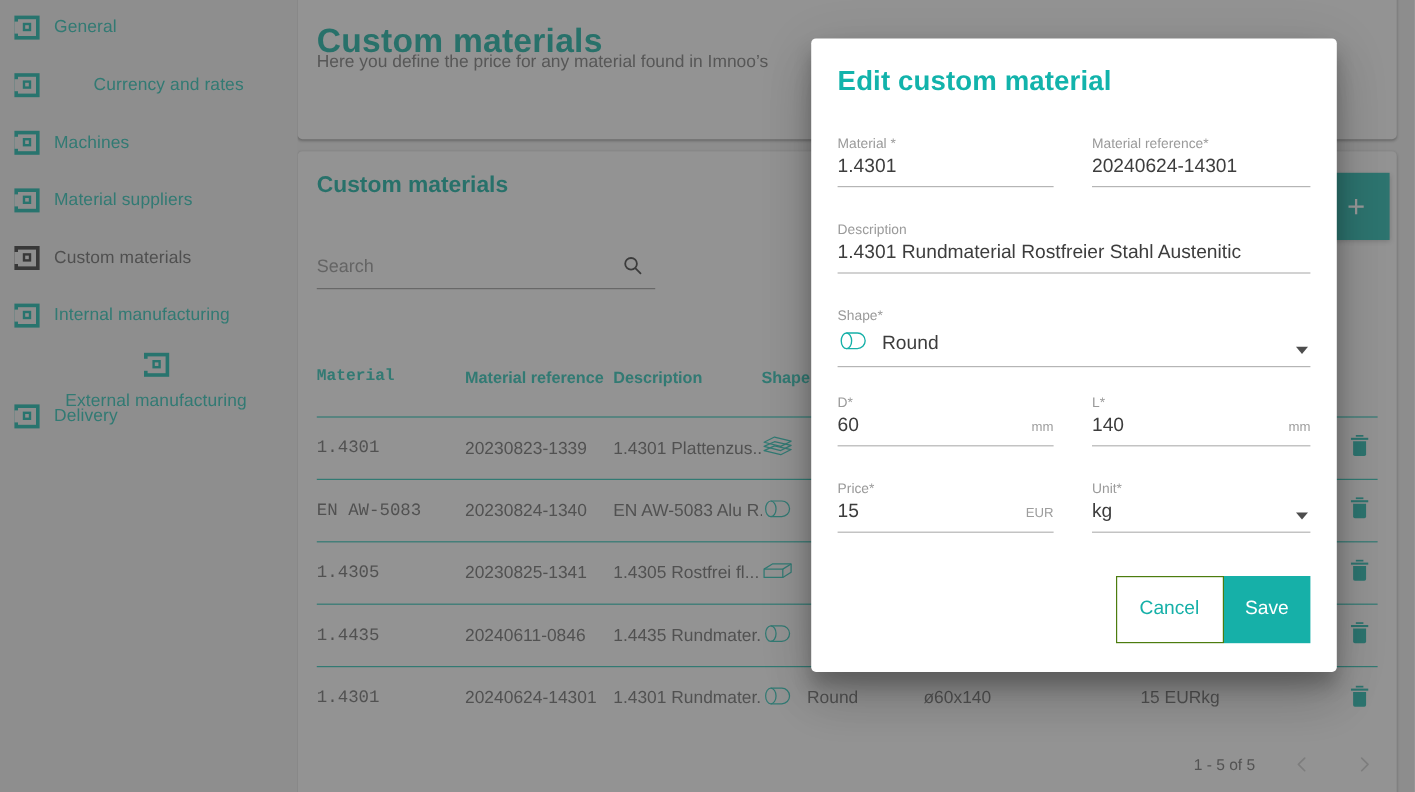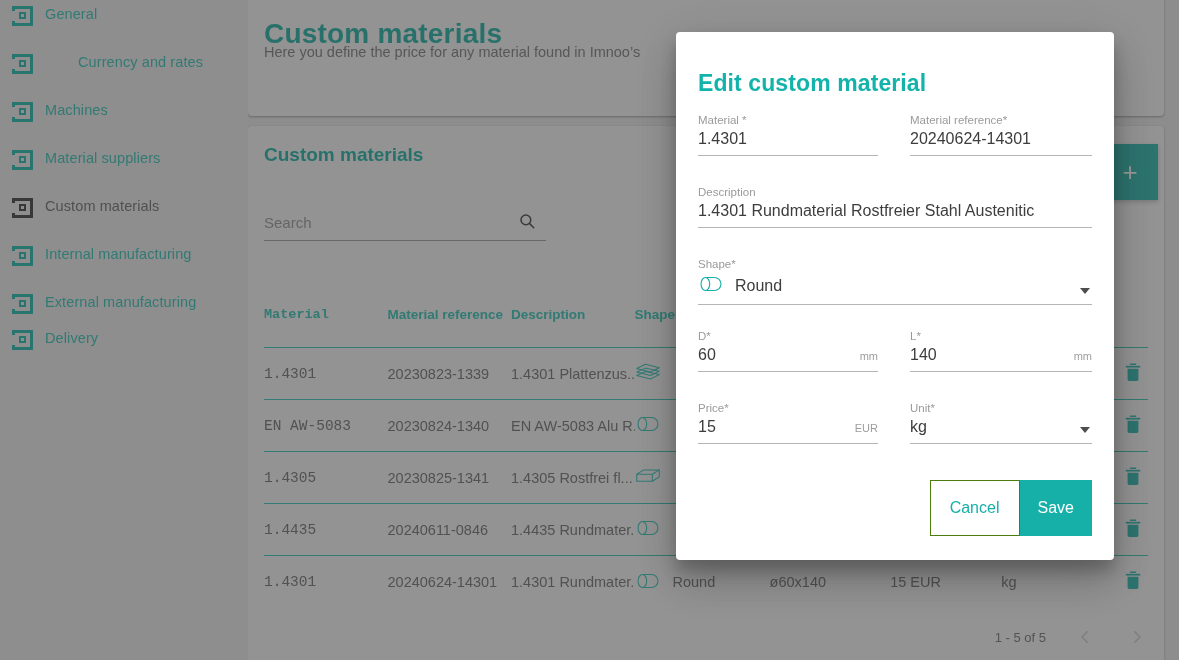--- a/index.html
+++ b/index.html
@@ -26,21 +26,21 @@
   
   .sidebar {
     position: absolute; left: 0; top: 0;
     width: 248px; height: 660px;
     background: #a9a9a9;
     z-index: 5;
   }
   .nav-item {
     position: absolute; left: 0;
     height: 34px; width: 248px;
-    display: flex; 
+    display: flex; align-items: center;
     padding-left: 12px;
     gap: 12px;
   }
   .nav-label {
     font-size: 14.5px;
     color: #1d8a80;
     letter-spacing: .1px;
     white-space: nowrap;
   }
   .nav-item.active .nav-label { color: #4a4a4a; }
@@ -143,21 +143,21 @@
   .trow:last-child { border-bottom: none; }
   .td {
     font-size: 14.5px; color: #4d4d4d;
     white-space: nowrap; overflow: hidden;
   }
   .c-material   { width: 128px; font-family: Liberation Mono, monospace; }
   .c-reference  { width: 128px; }
   .c-description{ width: 128px; }
   .c-shape      { width: 140px; display: flex; align-items: center; gap: 12px; }
   .c-dimension  { width: 125px; }
-  .c-price      { width: 115px; }
+  .c-price      { width: 115px; text-align: right; }
   .c-unit       { width: 92px; }
   .c-actions    { width: 60px; display:flex; justify-content:flex-end; padding-right: 6px; }
 
   .shape-ico { width: 26px; height: 20px; flex: 0 0 auto; }
   .trash {
     width: 18px; height: 21px; cursor: pointer;
   }
 
   .pager {
     position: absolute; right: 14px; top: 498px;
@@ -176,21 +176,21 @@
     position: absolute;
     left: 676px; top: 32px;
     width: 438px; height: 528px;
     background: #ffffff;
     border-radius: 4px;
     box-shadow: 0 11px 15px rgba(0,0,0,.20), 0 9px 46px rgba(0,0,0,.12), 0 24px 38px rgba(0,0,0,.14);
     z-index: 100;
     padding: 0 22px;
   }
   .dlg-title {
-    position: absolute; left: 22px; top: 38px;
+    position: absolute; left: 22px; top: 22px;
     font-size: 23px; font-weight: bold; color: #12b3ab;
     letter-spacing: .1px;
   }
 
   .field {
     position: absolute;
   }
   .flabel {
     font-size: 11.5px; color: #9a9a9a;
     display: block; margin-bottom: 4px;
@@ -308,21 +308,21 @@
         <span class="nav-label">Custom materials</span>
       </div>
       <div class="nav-item" style="top: 246px;">
         <span class="navicon">
           <span class="outer"></span>
           <span class="notch"></span>
           <span class="inner"></span>
         </span>
         <span class="nav-label">Internal manufacturing</span>
       </div>
-      <div class="nav-item" style="top: 294px;">
+      <div class="nav-item" style="top: 294px; flex-direction: column;">
         <span class="navicon">
           <span class="outer"></span>
           <span class="notch"></span>
           <span class="inner"></span>
         </span>
         <span class="nav-label">External manufacturing</span>
       </div>
       <div class="nav-item" style="top: 330px;">
         <span class="navicon">
           <span class="outer"></span>

